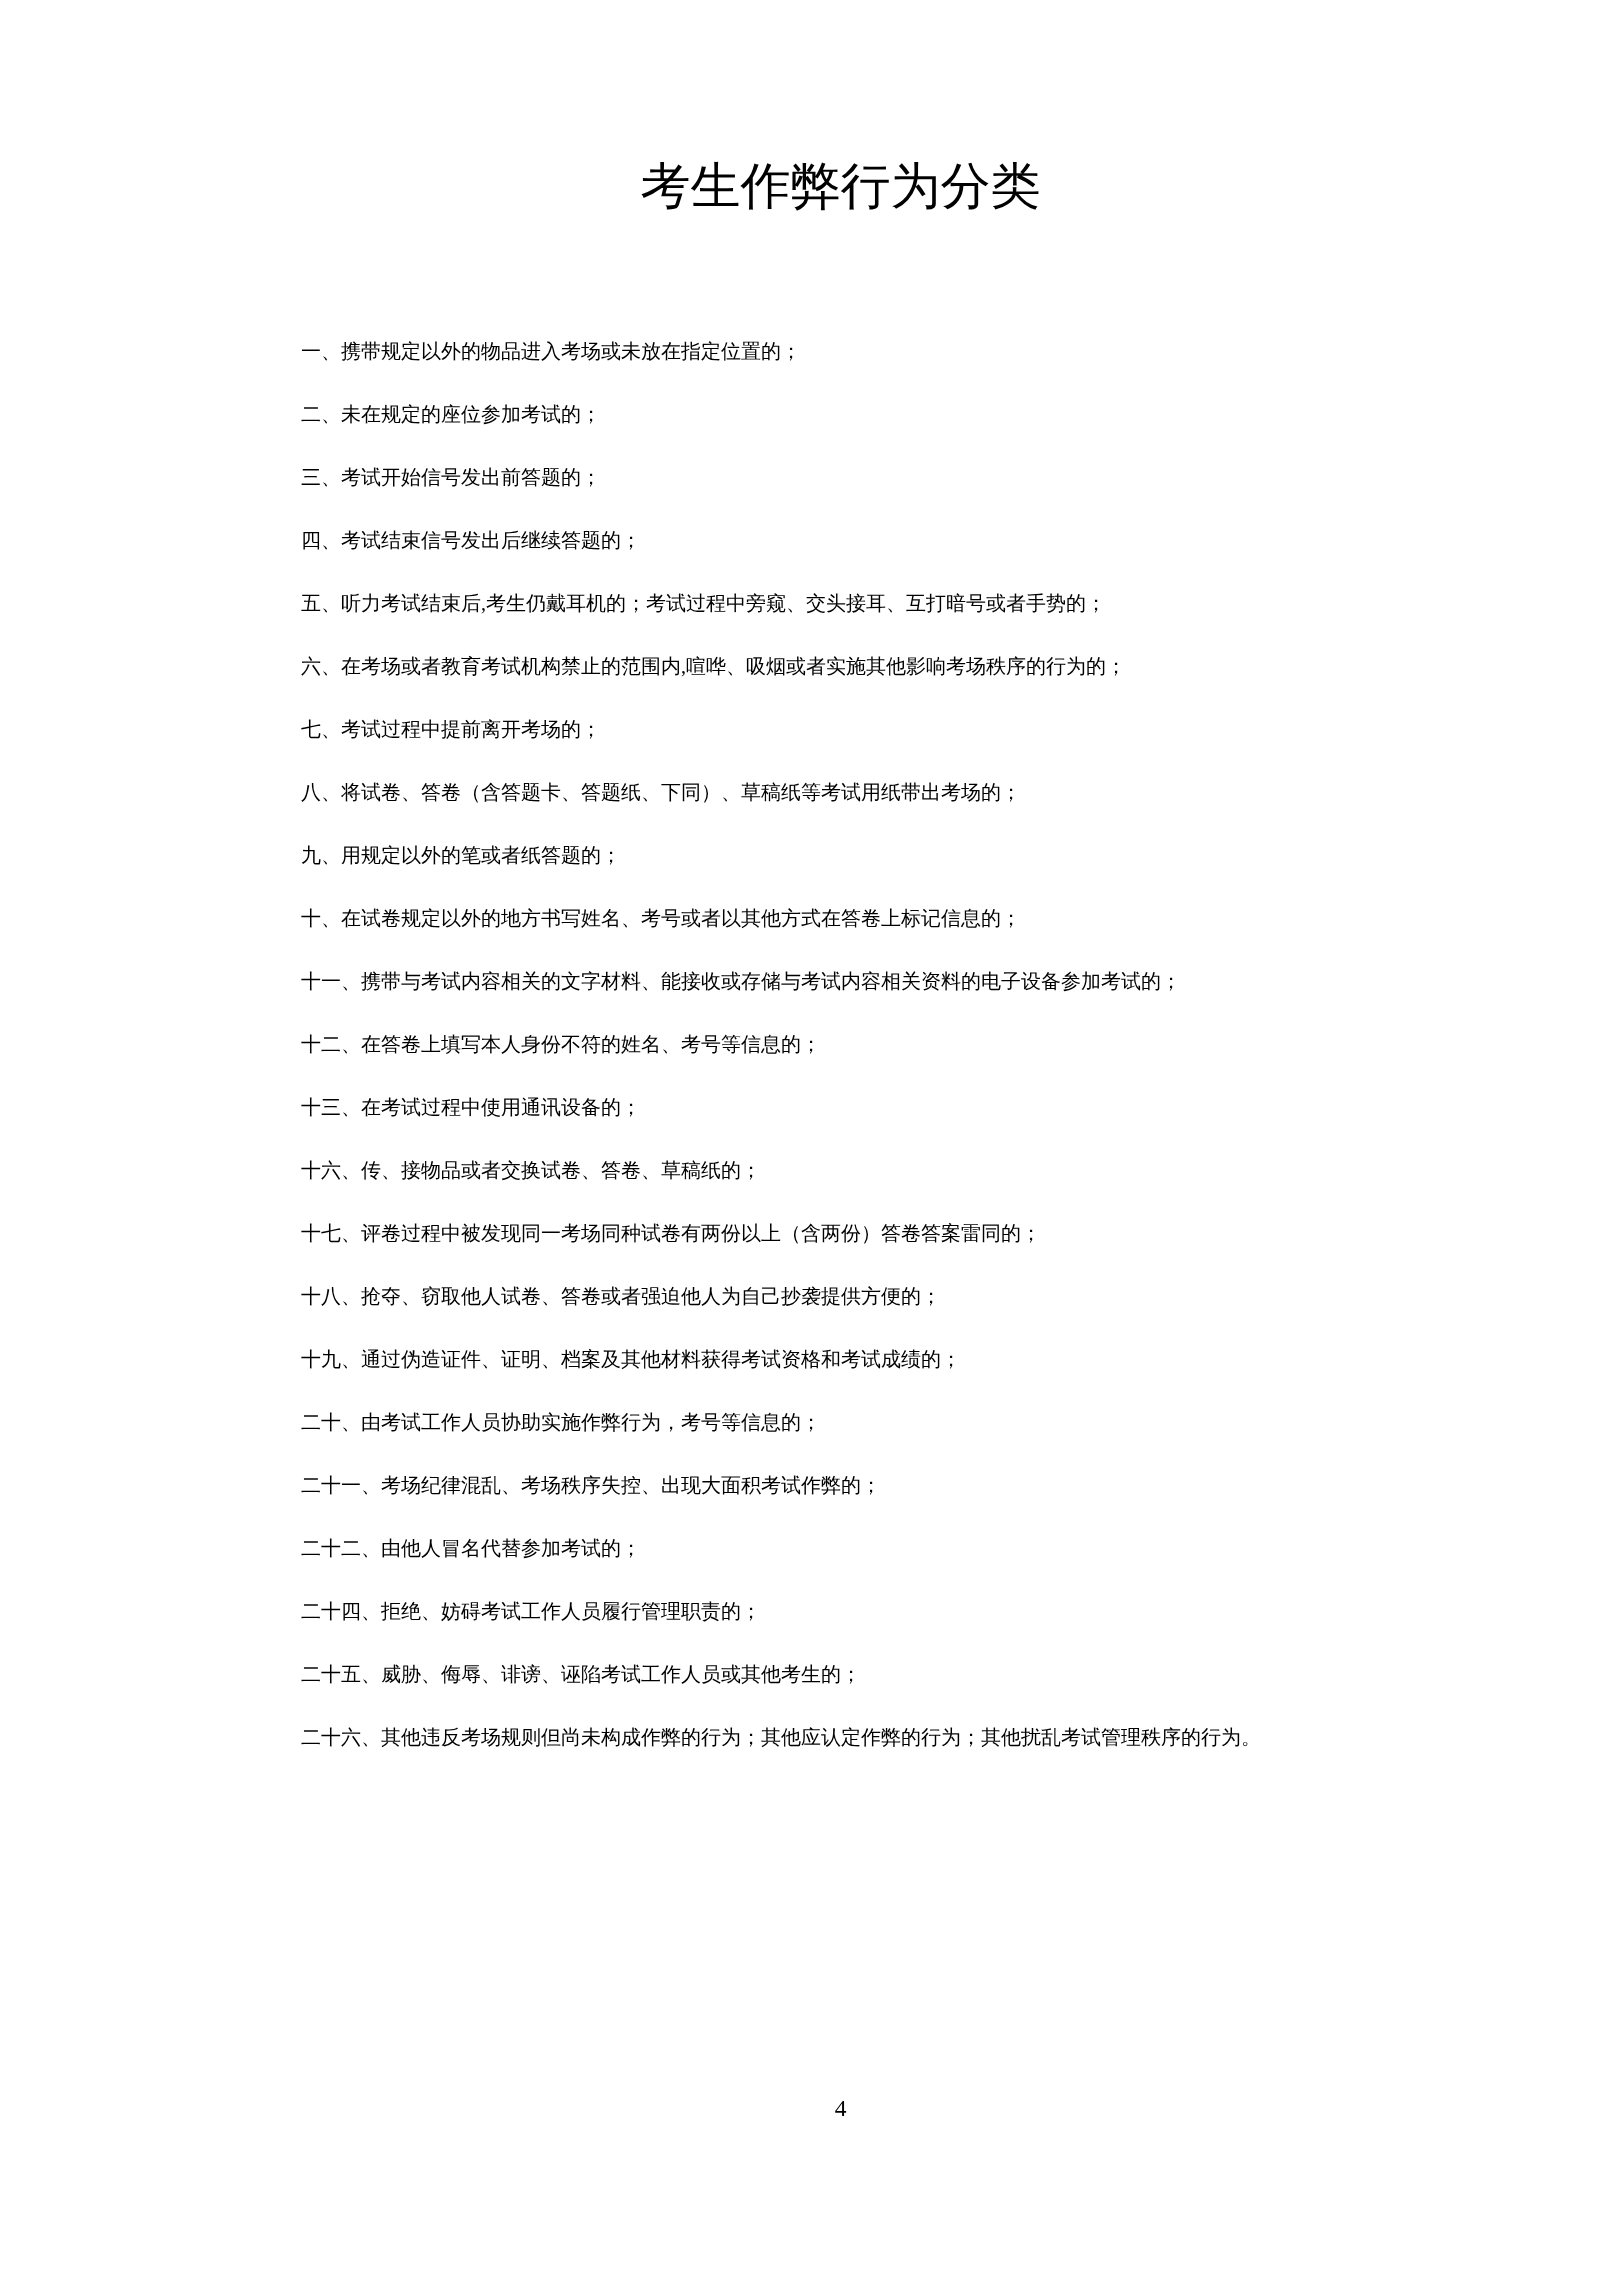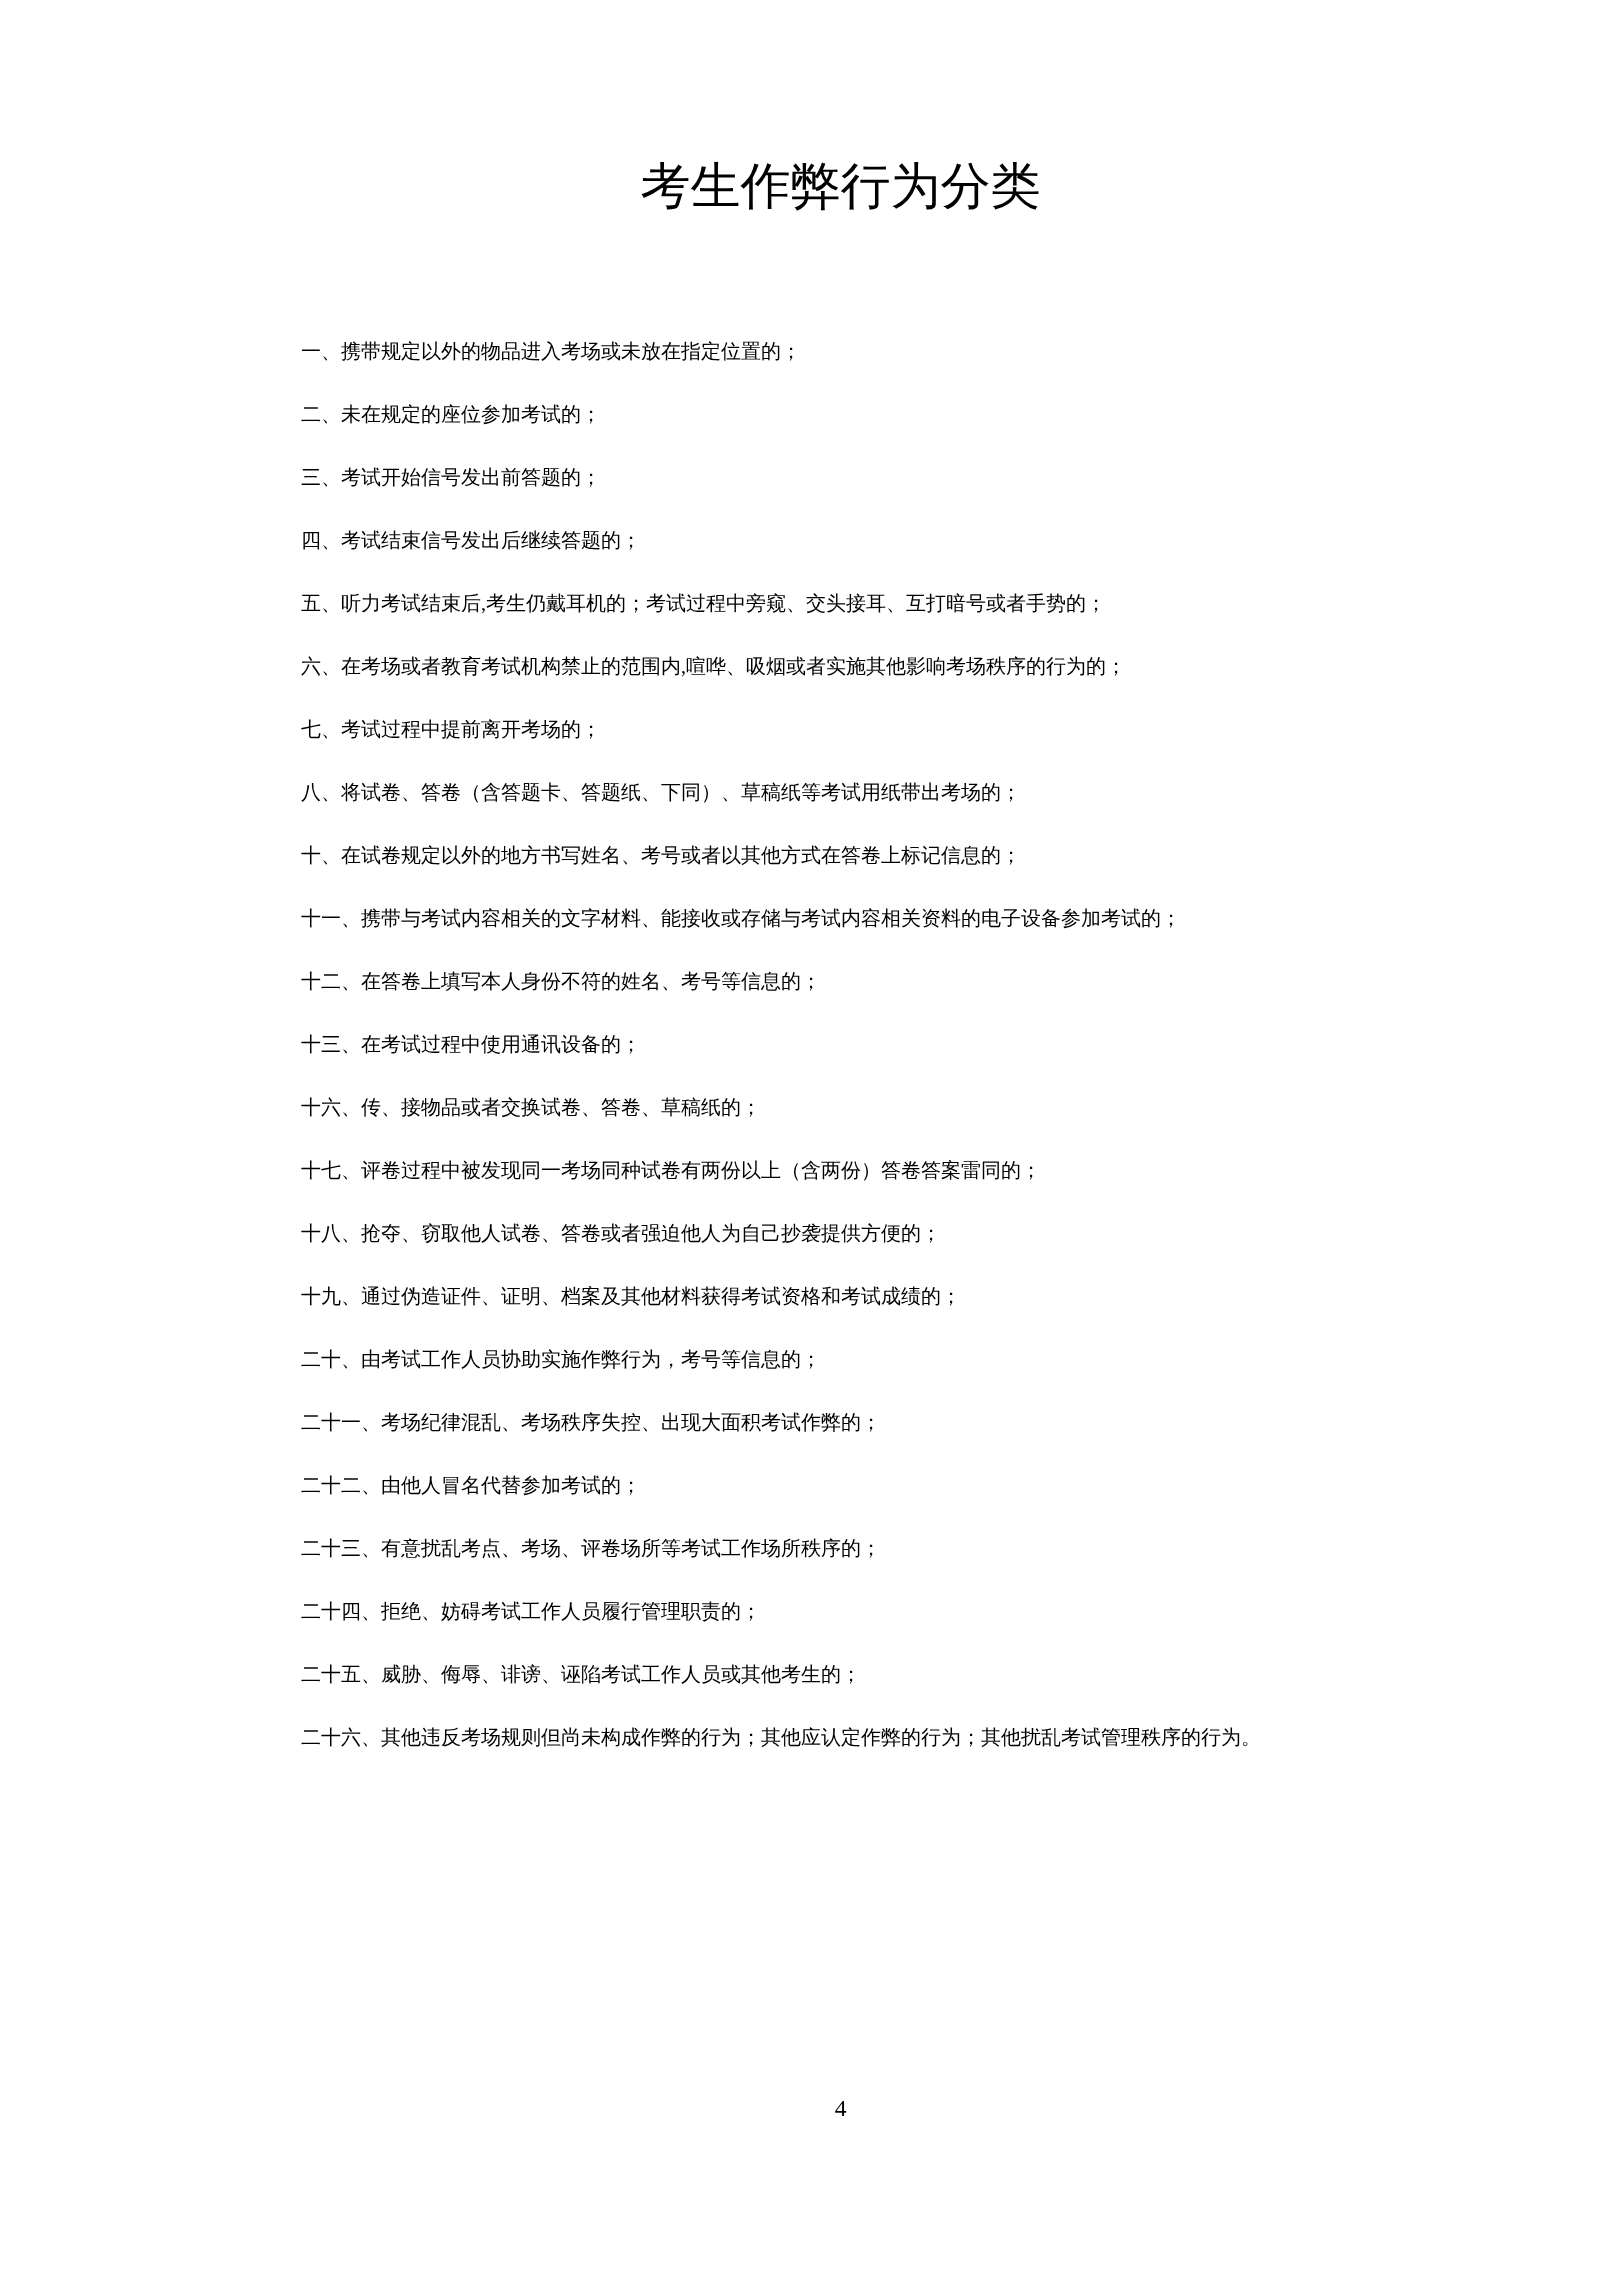--- a/index.html
+++ b/index.html
@@ -60,32 +60,32 @@
 
   <div class="list">
     <p>一、携带规定以外的物品进入考场或未放在指定位置的；</p>
     <p>二、未在规定的座位参加考试的；</p>
     <p>三、考试开始信号发出前答题的；</p>
     <p>四、考试结束信号发出后继续答题的；</p>
     <p>五、听力考试结束后,考生仍戴耳机的；考试过程中旁窥、交头接耳、互打暗号或者手势的；</p>
     <p>六、在考场或者教育考试机构禁止的范围内,喧哗、吸烟或者实施其他影响考场秩序的行为的；</p>
     <p>七、考试过程中提前离开考场的；</p>
     <p>八、将试卷、答卷（含答题卡、答题纸、下同）、草稿纸等考试用纸带出考场的；</p>
+    <p>九、用规定以外的笔或者纸答题的；</p>
     <p>十、在试卷规定以外的地方书写姓名、考号或者以其他方式在答卷上标记信息的；</p>
     <p>十一、携带与考试内容相关的文字材料、能接收或存储与考试内容相关资料的电子设备参加考试的；</p>
     <p>十二、在答卷上填写本人身份不符的姓名、考号等信息的；</p>
     <p>十三、在考试过程中使用通讯设备的；</p>
     <p>十六、传、接物品或者交换试卷、答卷、草稿纸的；</p>
     <p>十七、评卷过程中被发现同一考场同种试卷有两份以上（含两份）答卷答案雷同的；</p>
     <p>十八、抢夺、窃取他人试卷、答卷或者强迫他人为自己抄袭提供方便的；</p>
     <p>十九、通过伪造证件、证明、档案及其他材料获得考试资格和考试成绩的；</p>
     <p>二十、由考试工作人员协助实施作弊行为，考号等信息的；</p>
     <p>二十一、考场纪律混乱、考场秩序失控、出现大面积考试作弊的；</p>
     <p>二十二、由他人冒名代替参加考试的；</p>
-    <p>二十三、有意扰乱考点、考场、评卷场所等考试工作场所秩序的；</p>
     <p>二十四、拒绝、妨碍考试工作人员履行管理职责的；</p>
     <p>二十五、威胁、侮辱、诽谤、诬陷考试工作人员或其他考生的；</p>
     <p>二十六、其他违反考场规则但尚未构成作弊的行为；其他应认定作弊的行为；其他扰乱考试管理秩序的行为。</p>
   </div>
 
   <div class="footer">
     <span>4</span>
   </div>
 </div>
 

